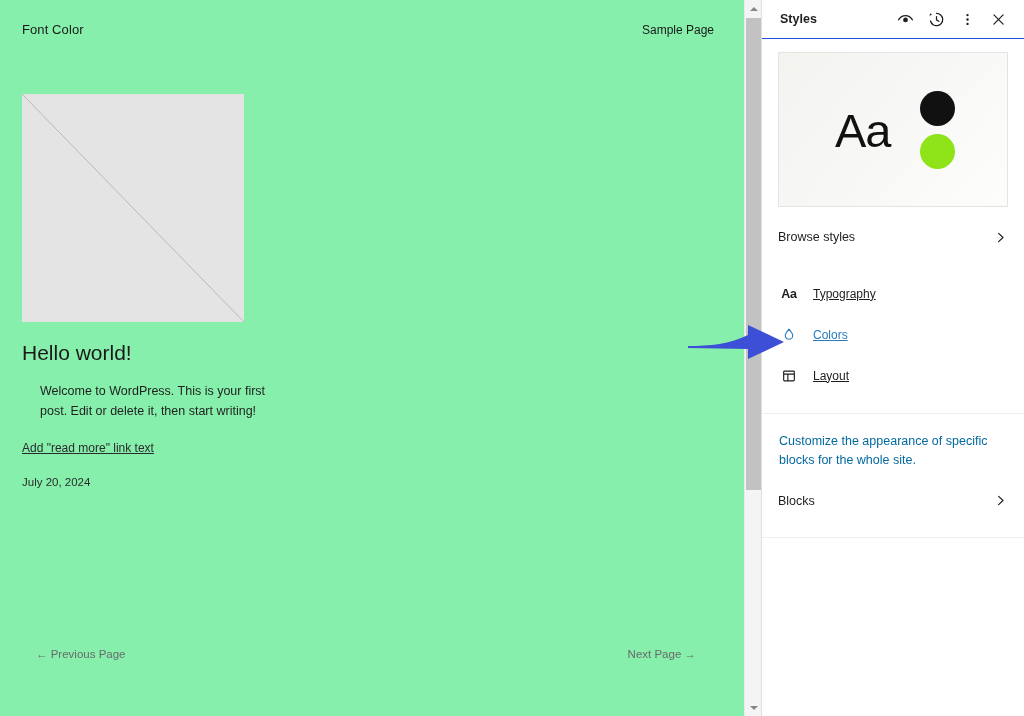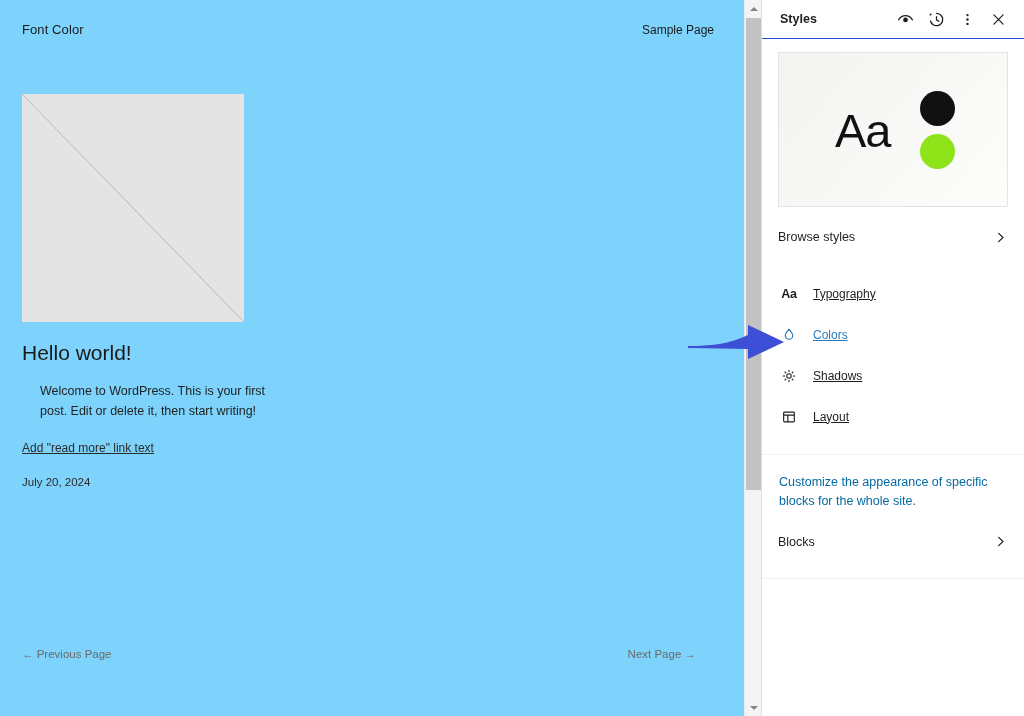--- a/index.html
+++ b/index.html
@@ -14,21 +14,21 @@
     width: 1024px; height: 716px;
     display: flex;
     background: #fff;
   }
 
   
   .canvas {
     position: relative;
     width: 744px;
     height: 716px;
-    background: #7dd3fc;
+    background: #86efac;
     overflow: hidden;
   }
   .site-header {
     display: flex;
     align-items: baseline;
     justify-content: space-between;
     padding: 22px 30px 0 22px;
   }
   .site-title {
     font-size: 13px;
@@ -82,21 +82,21 @@
     color: #2b2b2b;
     text-decoration: underline;
   }
   .post-date {
     margin-top: 20px;
     font-size: 11.5px;
     color: #2b2b2b;
   }
   .pager {
     position: absolute;
-    left: 0; right: 18px;
+    left: 14px; right: 18px;
     top: 648px;
     display: flex;
     justify-content: space-between;
     padding: 0 30px 0 22px;
   }
   .pager a {
     font-size: 11.5px;
     color: #6a6a6a;
     text-decoration: none;
   }
@@ -363,29 +363,20 @@
 
       <div class="menu-item active">
         <span class="menu-icon">
           <svg width="16" height="16" viewBox="0 0 24 24" fill="none">
             <path d="M12 3.2c3.4 4 5.6 6.7 5.6 9.5A5.6 5.6 0 0 1 12 18.3a5.6 5.6 0 0 1-5.6-5.6c0-2.8 2.2-5.5 5.6-9.5z" stroke="currentColor" stroke-width="1.7" stroke-linejoin="round"></path>
           </svg>
         </span>
         <span class="menu-label">Colors</span>
       </div>
 
-      <div class="menu-item">
-        <span class="menu-icon">
-          <svg width="16" height="16" viewBox="0 0 24 24" fill="none" stroke="currentColor" stroke-width="1.6" stroke-linecap="round">
-            <circle cx="12" cy="12" r="3.3"></circle>
-            <path d="M12 3.4v2M12 18.6v2M3.4 12h2M18.6 12h2M6 6l1.4 1.4M16.6 16.6 18 18M18 6l-1.4 1.4M7.4 16.6 6 18"></path>
-          </svg>
-        </span>
-        <span class="menu-label">Shadows</span>
-      </div>
 
       <div class="menu-item">
         <span class="menu-icon">
           <svg width="16" height="16" viewBox="0 0 24 24" fill="none" stroke="currentColor" stroke-width="1.7">
             <rect x="4" y="4.6" width="16" height="14.8" rx="1.3"></rect>
             <path d="M4 9.2h16M10.3 9.2v10.2"></path>
           </svg>
         </span>
         <span class="menu-label">Layout</span>
       </div>

